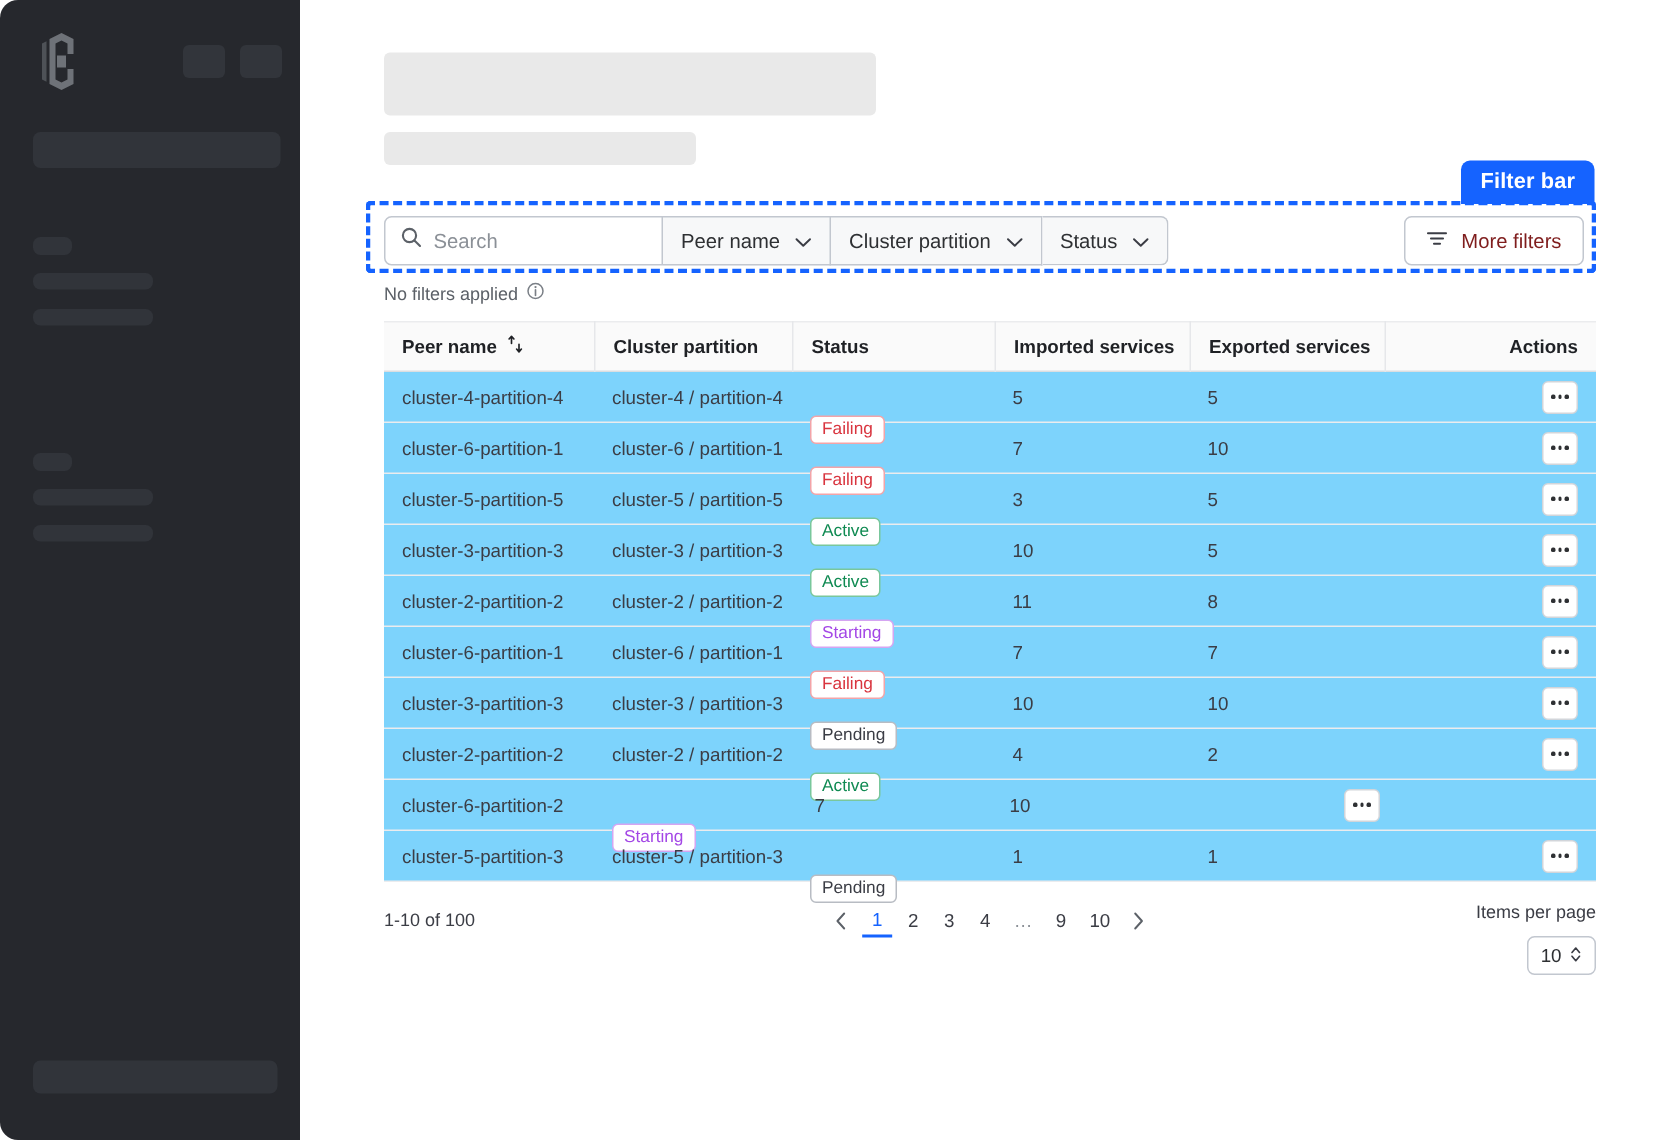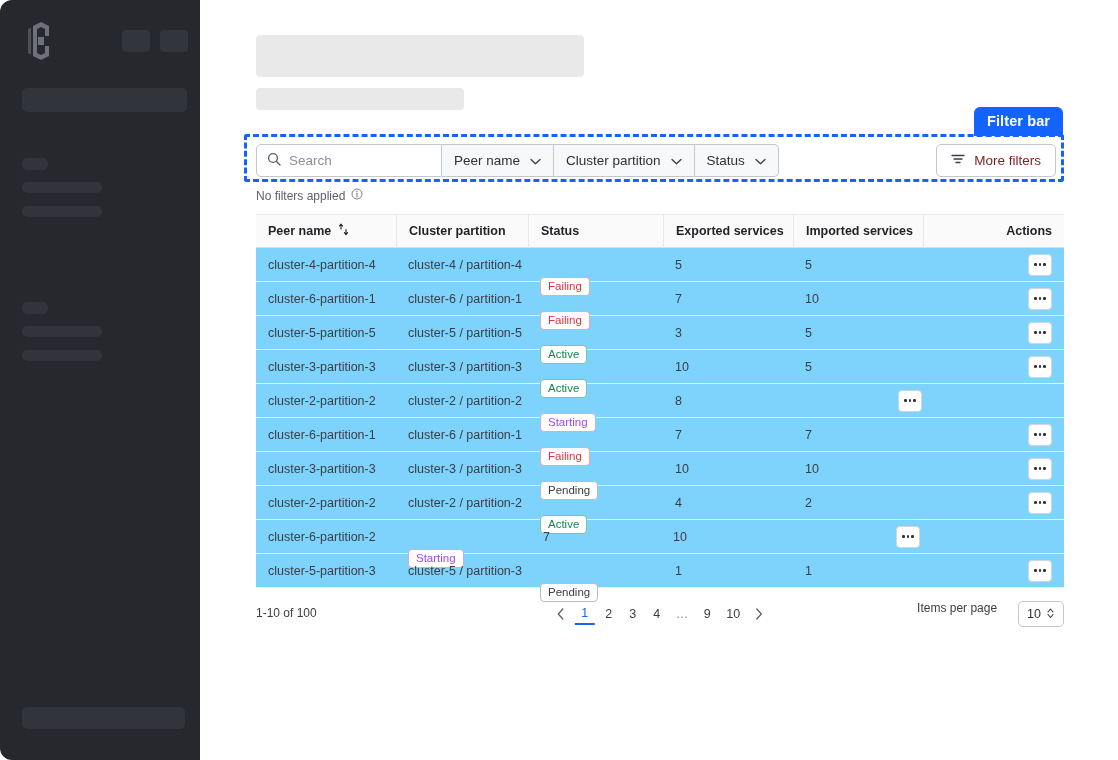--- a/index.html
+++ b/index.html
@@ -165,21 +165,21 @@
     display:flex; align-items:center; gap: 4px;
   }
   .pg-btn {
     min-width: 20px; height: 22px; padding: 0 5px;
     display:flex; align-items:center; justify-content:center;
     font-size: 12.5px; color:#3b3d45; cursor:pointer; background:none; border:none;
     font-family:"Liberation Sans", sans-serif;
   }
   .pg-btn.active { color:#1563ff; border-bottom: 2px solid #1563ff; }
   .pg-btn.ellipsis { color:#8b9097; cursor: default; }
-  .pg-right { position:absolute; right:0; top:-2px; display:flex; align-items:flex-start; gap: 21px; }
+  .pg-right { position:absolute; right:0; top:-2px; display:flex; align-items:flex-end; gap: 9px; flex-direction: column; }
   .pg-label { font-size: 12px; color:#3b3d45; }
   .pg-select {
     display:flex; align-items:center; gap: 5px;
     height: 26px; padding: 0 8px;
     border:1px solid #c2c7cf; border-radius:5px; background:#fff;
     font-size: 12.5px; color:#2e3033; cursor:pointer;
   }
 </style>
 </head>
 <body>
@@ -288,25 +288,25 @@
               <path d="M8 6.5 L8 11.5 M6.4 9.7 L8 11.6 L9.6 9.7" fill="none" stroke="#1f2125" stroke-width="1.1" stroke-linecap="round" stroke-linejoin="round"></path>
             </svg>
           </span>
         </div>
         <div class="th c-part">
           <span>Cluster partition</span>
         </div>
         <div class="th c-stat">
           <span>Status</span>
         </div>
+        <div class="th c-imp">
+          <span>Imported services</span>
+        </div>
         <div class="th c-exp">
           <span>Exported services</span>
-        </div>
-        <div class="th c-imp">
-          <span>Imported services</span>
         </div>
         <div class="th c-pad"></div>
         <div class="th c-act" style="justify-content:flex-end;border-left:none;">
           <span>Actions</span>
         </div>
       </div>
       <div id="tbody">
           <div class="trow tbody-row">
             <div class="td c-peer">cluster-4-partition-4</div>
             <div class="td c-part">cluster-4 / partition-4</div>
@@ -374,20 +374,21 @@
                 <i></i>
               </span>
             </div>
           </div>
           <div class="trow tbody-row">
             <div class="td c-peer">cluster-2-partition-2</div>
             <div class="td c-part">cluster-2 / partition-2</div>
             <div class="td c-stat">
               <span class="badge starting">Starting</span>
             </div>
+            <div class="td c-imp">11</div>
             <div class="td c-exp">8</div>
             <div class="td c-pad"></div>
             <div class="td c-act">
               <span class="kebab">
                 <i></i>
                 <i></i>
                 <i></i>
               </span>
             </div>
           </div>

